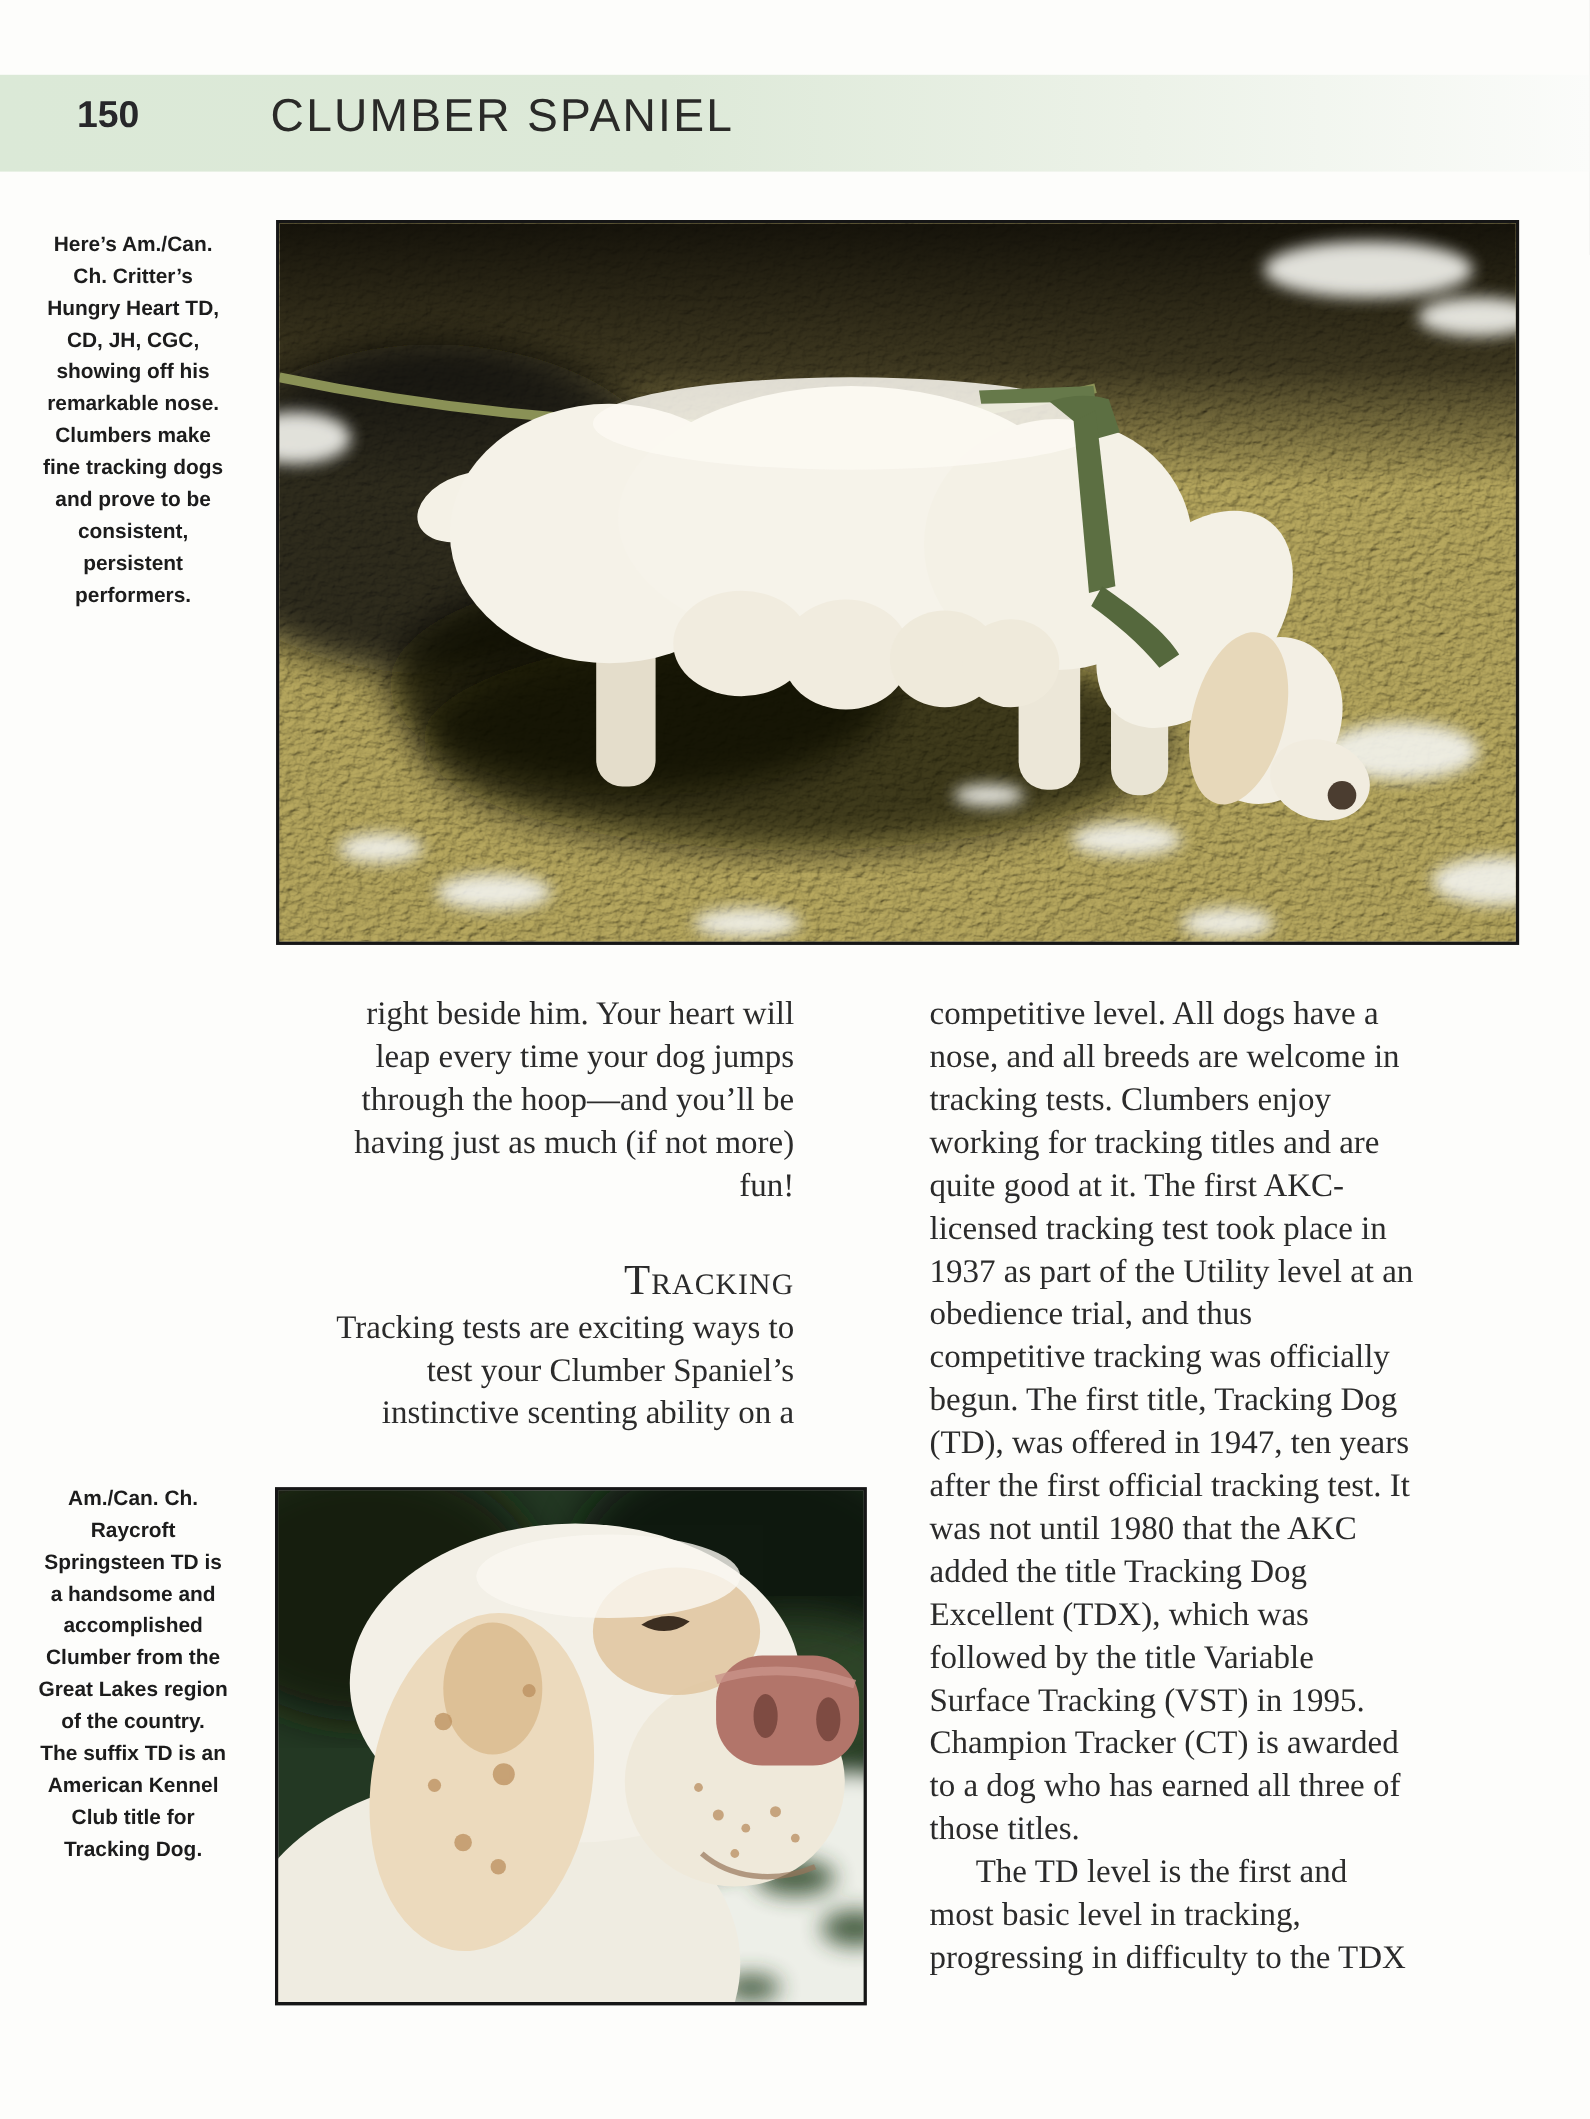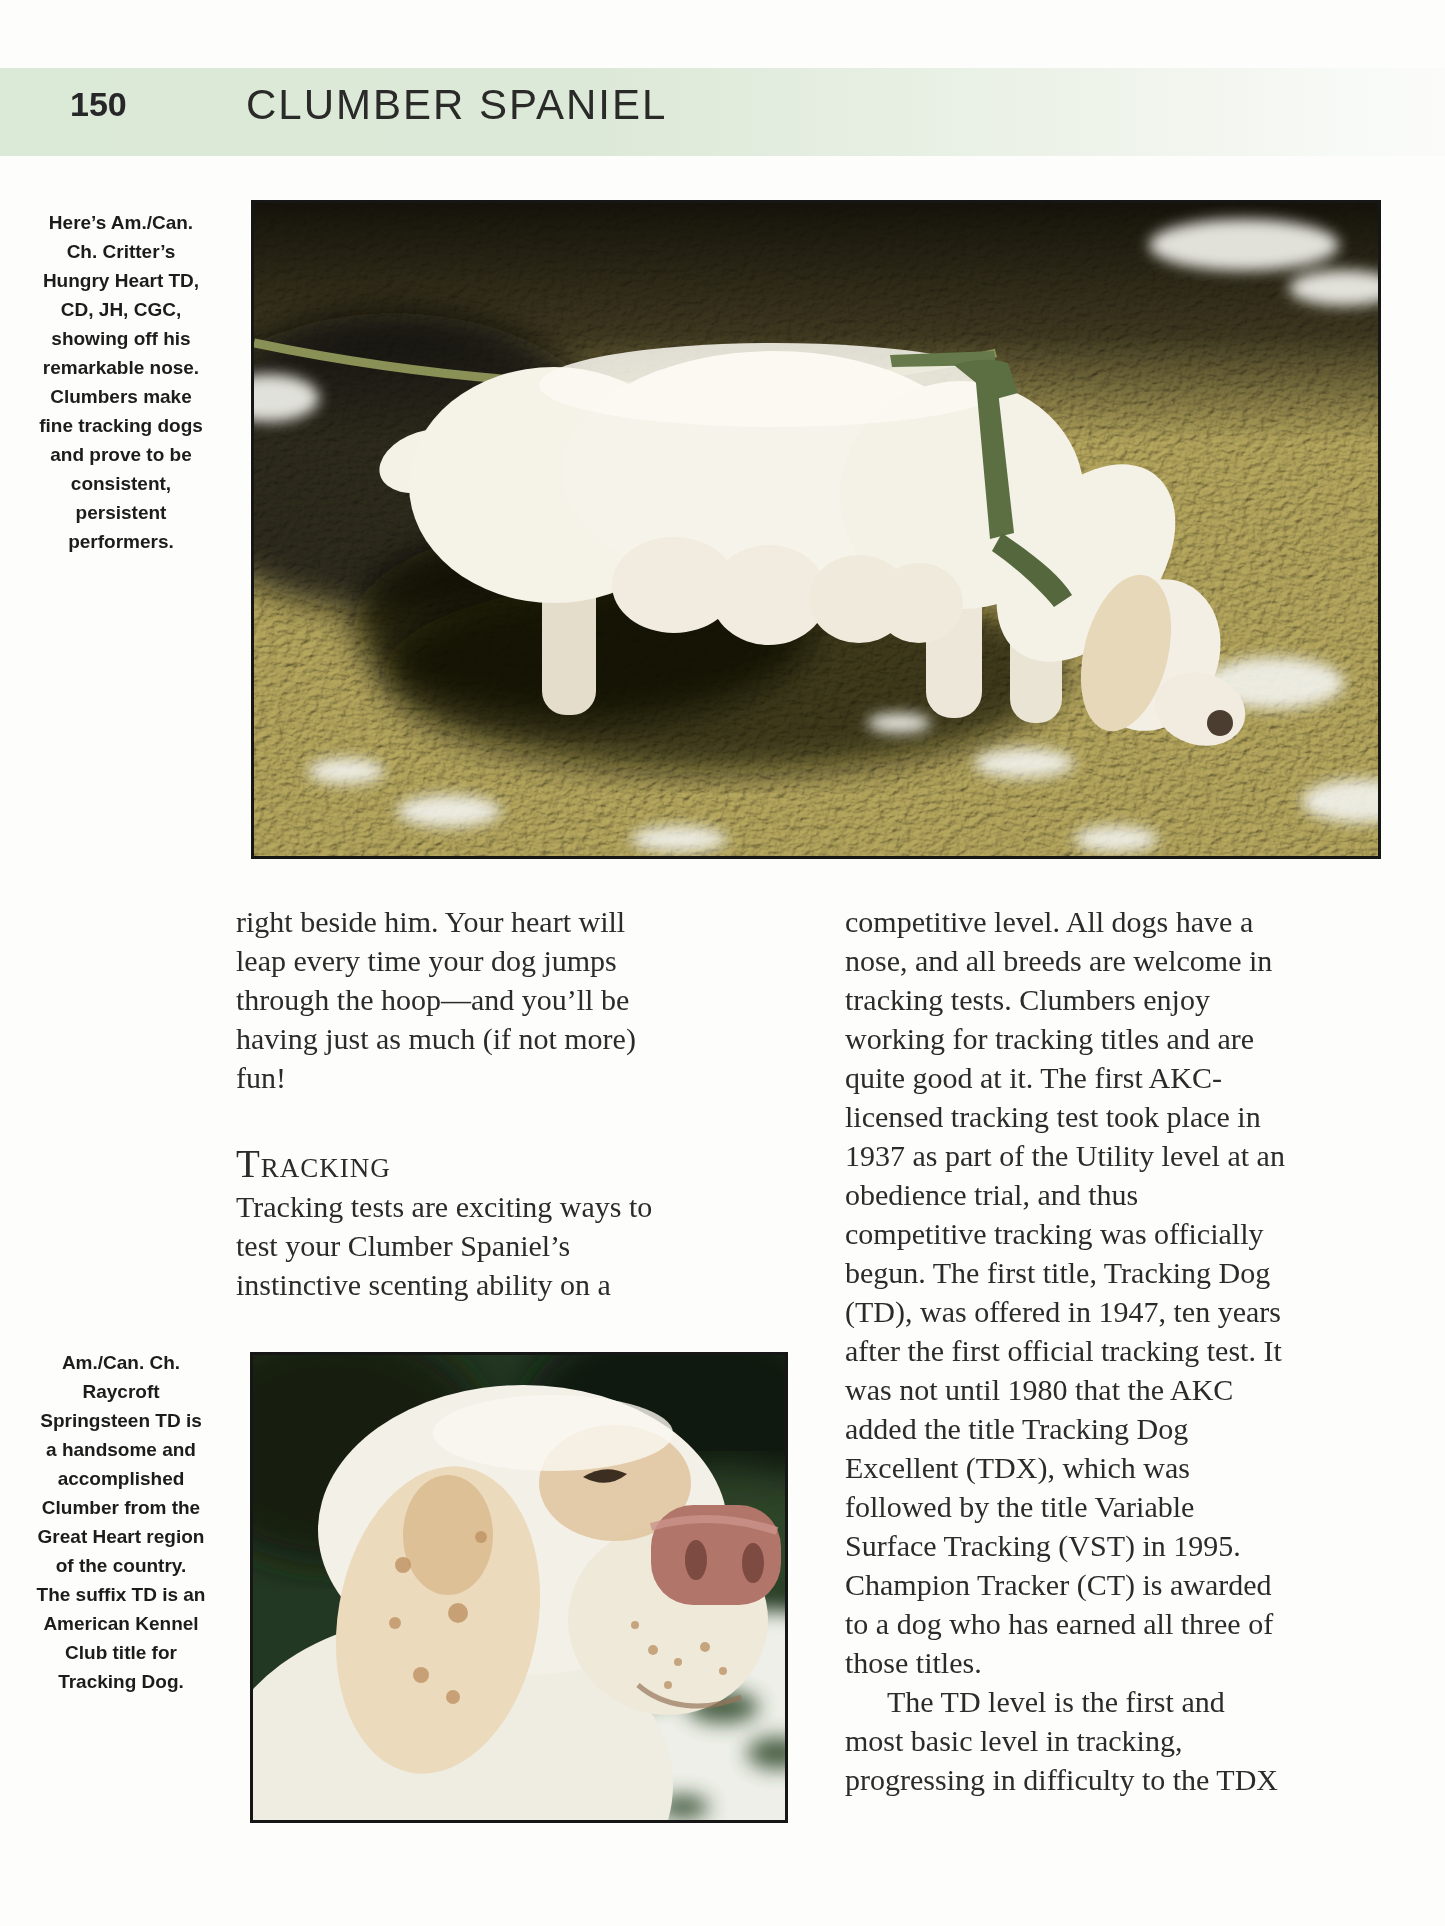--- a/index.html
+++ b/index.html
@@ -31,21 +31,21 @@
   
   .caption{
     position:absolute;text-align:center;white-space:pre-line;
     font-family:"Liberation Sans",sans-serif;font-weight:700;
     font-size:19px;line-height:29px;color:#1c1c1c;
   }
   .caption-top{left:18px;top:208px;width:206px;}
   .caption-bottom{left:18px;top:1348px;width:206px;}
   
   .col{position:absolute;font-size:30px;line-height:39px;color:#2b2b2b;}
-  .col-left{left:236px;top:902px;width:470px;}
+  .col-left{left:252px;top:902px;width:470px;text-align:right;}
   .col-right{left:845px;top:902px;width:520px;}
   .col p{margin:0;white-space:pre-line;}
   .section-heading{
     margin:47px 0 4px 0;font-variant:small-caps;font-weight:500;
     font-size:39px;line-height:39px;letter-spacing:1px;color:#2b2b2b;
   }
   .indent-first{text-indent:42px;}
 </style>
 </head>
 <body>
@@ -175,21 +175,21 @@
 most basic level in tracking,
 progressing in difficulty to the TDX</p>
   </div>
 
   <div class="caption caption-bottom">Am./Can. Ch.
 Raycroft
 Springsteen TD is
 a handsome and
 accomplished
 Clumber from the
-Great Heart region
+Great Lakes region
 of the country.
 The suffix TD is an
 American Kennel
 Club title for
 Tracking Dog.</div>
 
   <div class="figure figure-bottom">
     <svg viewBox="0 0 532 465" preserveAspectRatio="none" xmlns="http://www.w3.org/2000/svg">
       <defs>
         <filter id="soft3">

